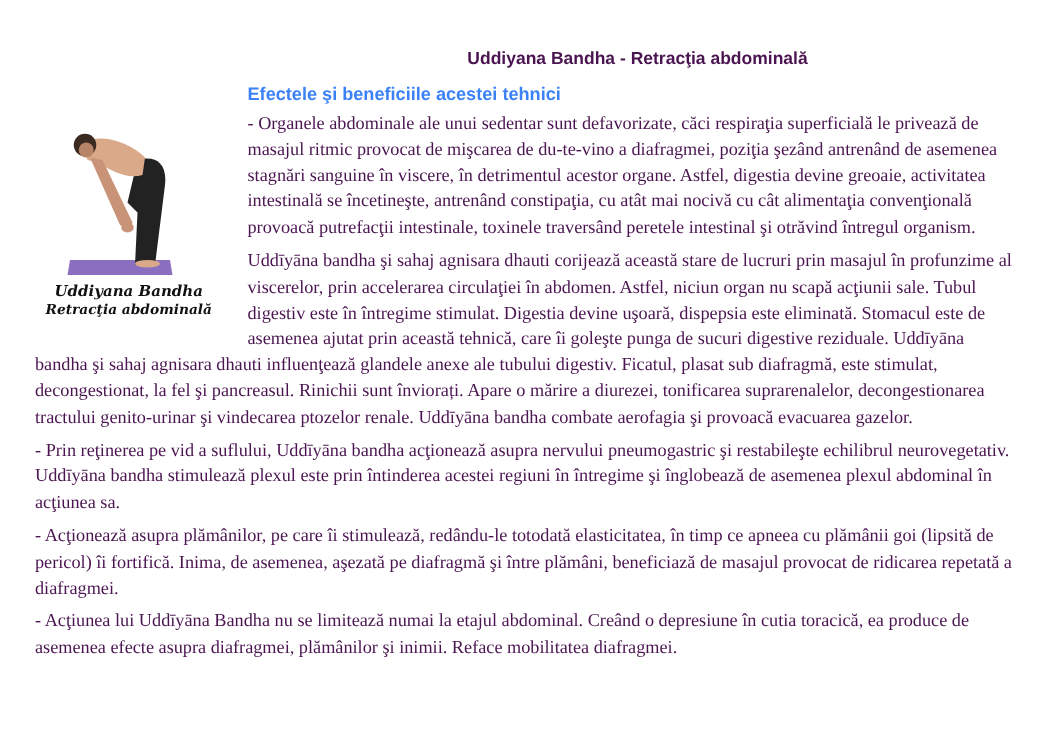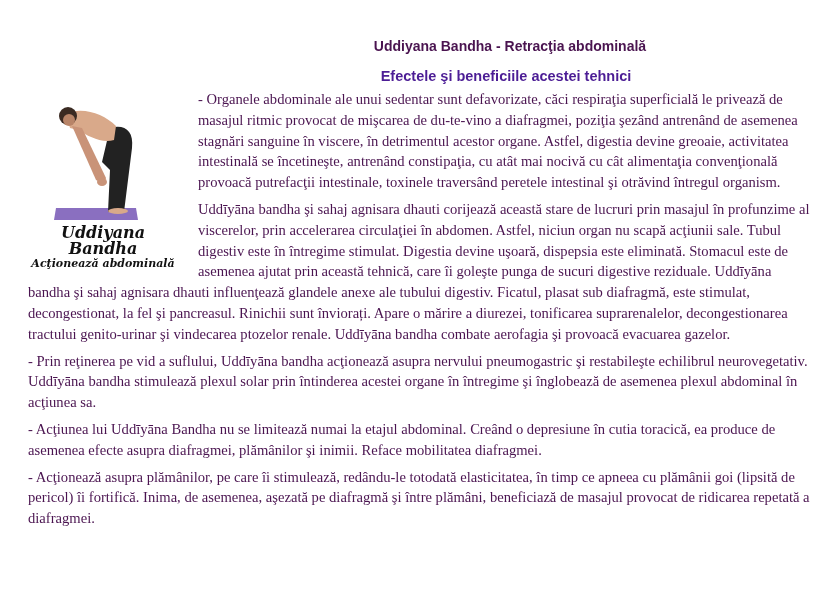--- a/index.html
+++ b/index.html
@@ -11,32 +11,32 @@
     color: #4a1450; letter-spacing: 0px;
   }
   .figure {
     position: absolute; left: 28px; top: 100px; width: 160px; height: 170px;
   }
   .figure svg { position: absolute; left: 24px; top: 0; }
   .caption {
     position: absolute; left: 0; top: 125px; width: 150px; text-align: center;
     font-family: "DejaVu Serif", serif; font-style: italic; font-weight: bold; color: #111;
   }
-  .caption .c1 { font-size: 16px; line-height: 16px; }
+  .caption .c1 { font-size: 12px; line-height: 16px; }
   .caption .c2 { font-size: 11px; line-height: 14px; }
   .caption .c3 { font-size: 11px; line-height: 14px; }
   .text {
     position: absolute; left: 28px; top: 66px; width: 786px;
     font-family: "Liberation Serif", serif; font-size: 14.6px; line-height: 20.8px;
     color: #4a1450;
   }
   .float-spacer { float: left; width: 170px; height: 204px; }
   .subhead {
     font-family: "Liberation Sans", sans-serif; font-weight: bold; font-size: 14.5px;
-    color: #4c1d95; margin: 0 0 3px 0; line-height: 20px; text-align: center;
+    color: #3b82f6; margin: 0 0 3px 0; line-height: 20px;
   }
   .text p { margin: 0 0 6px 0; font-family: Liberation Serif, serif; }
 </style>
 </head>
 <body>
 
 <div class="page">
 
   <div class="title">Uddiyana Bandha - Retracţia abdominală</div>
 
@@ -53,27 +53,27 @@
 
       <ellipse cx="50" cy="82" rx="5" ry="4" fill="#c99378"></ellipse>
 
       <ellipse cx="16" cy="16" rx="9" ry="9" fill="#3a2a22"></ellipse>
       <ellipse cx="17" cy="20" rx="6" ry="6" fill="#b88468"></ellipse>
 
       <ellipse cx="66" cy="111" rx="10" ry="3" fill="#d9a98a"></ellipse>
     </svg>
     <div class="caption">
       <div class="c1">Uddiyana Bandha</div>
-      <div class="c2">Acţionează abdominală</div>
+      <div class="c2">Retracţia abdominală</div>
     </div>
   </div>
 
   <div class="text">
     <div class="float-spacer"></div>
     <div class="subhead">Efectele şi beneficiile acestei tehnici</div>
     <p>- Organele abdominale ale unui sedentar sunt defavorizate, căci respiraţia superficială le privează de masajul ritmic provocat de mişcarea de du-te-vino a diafragmei, poziţia şezând antrenând de asemenea stagnări sanguine în viscere, în detrimentul acestor organe. Astfel, digestia devine greoaie, activitatea intestinală se încetineşte, antrenând constipaţia, cu atât mai nocivă cu cât alimentaţia convenţională provoacă putrefacţii intestinale, toxinele traversând peretele intestinal şi otrăvind întregul organism.</p>
     <p>Uddīyāna bandha şi sahaj agnisara dhauti corijează această stare de lucruri prin masajul în profunzime al viscerelor, prin accelerarea circulaţiei în abdomen. Astfel, niciun organ nu scapă acţiunii sale. Tubul digestiv este în întregime stimulat. Digestia devine uşoară, dispepsia este eliminată. Stomacul este de asemenea ajutat prin această tehnică, care îi goleşte punga de sucuri digestive reziduale. Uddīyāna bandha şi sahaj agnisara dhauti influenţează glandele anexe ale tubului digestiv. Ficatul, plasat sub diafragmă, este stimulat, decongestionat, la fel şi pancreasul. Rinichii sunt înviorați. Apare o mărire a diurezei, tonificarea suprarenalelor, decongestionarea tractului genito-urinar şi vindecarea ptozelor renale. Uddīyāna bandha combate aerofagia şi provoacă evacuarea gazelor.</p>
-    <p>- Prin reţinerea pe vid a suflului, Uddīyāna bandha acţionează asupra nervului pneumogastric şi restabileşte echilibrul neurovegetativ. Uddīyāna bandha stimulează plexul solar prin întinderea acestei organe în întregime şi înglobează de asemenea plexul abdominal în acţiunea sa.</p>
+    <p>- Prin reţinerea pe vid a suflului, Uddīyāna bandha acţionează asupra nervului pneumogastric şi restabileşte echilibrul neurovegetativ. Uddīyāna bandha stimulează plexul este prin întinderea acestei regiuni în întregime şi înglobează de asemenea plexul abdominal în acţiunea sa.</p>
+    <p>- Acţionează asupra plămânilor, pe care îi stimulează, redându-le totodată elasticitatea, în timp ce apneea cu plămânii goi (lipsită de pericol) îi fortifică. Inima, de asemenea, aşezată pe diafragmă şi între plămâni, beneficiază de masajul provocat de ridicarea repetată a diafragmei.</p>
     <p>- Acţiunea lui Uddīyāna Bandha nu se limitează numai la etajul abdominal. Creând o depresiune în cutia toracică, ea produce de asemenea efecte asupra diafragmei, plămânilor şi inimii. Reface mobilitatea diafragmei.</p>
-    <p>- Acţionează asupra plămânilor, pe care îi stimulează, redându-le totodată elasticitatea, în timp ce apneea cu plămânii goi (lipsită de pericol) îi fortifică. Inima, de asemenea, aşezată pe diafragmă şi între plămâni, beneficiază de masajul provocat de ridicarea repetată a diafragmei.</p>
   </div>
 
 </div>
 
 </body></html>

